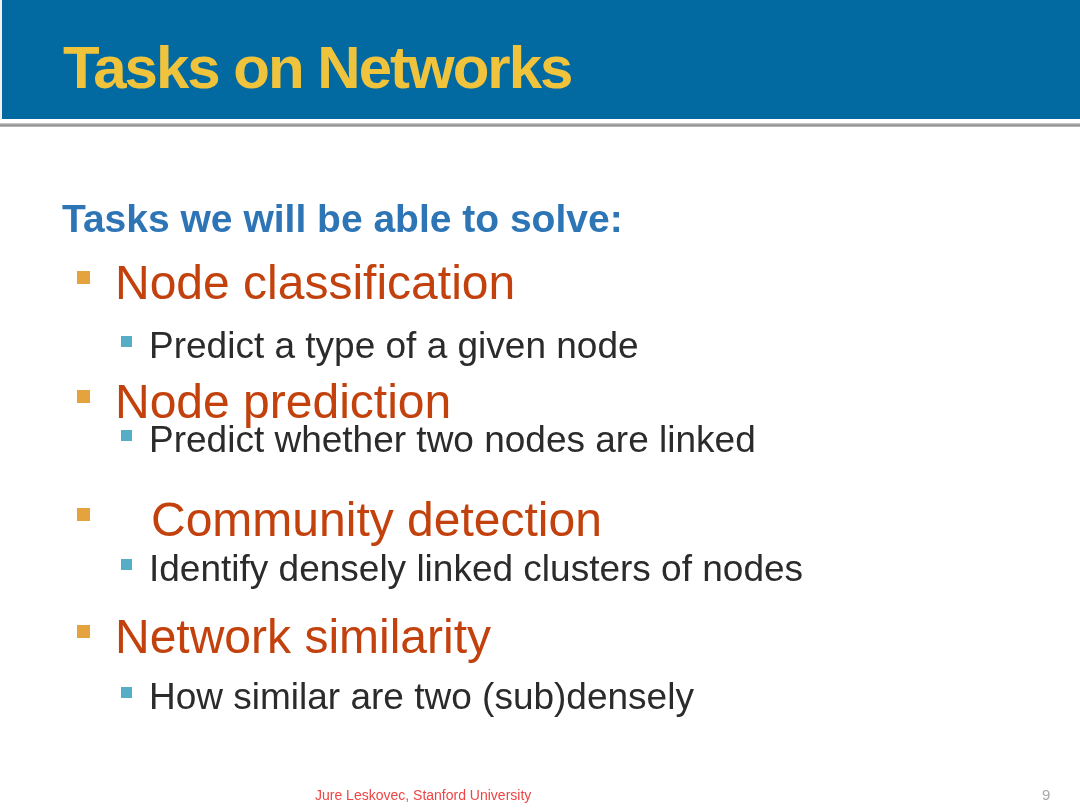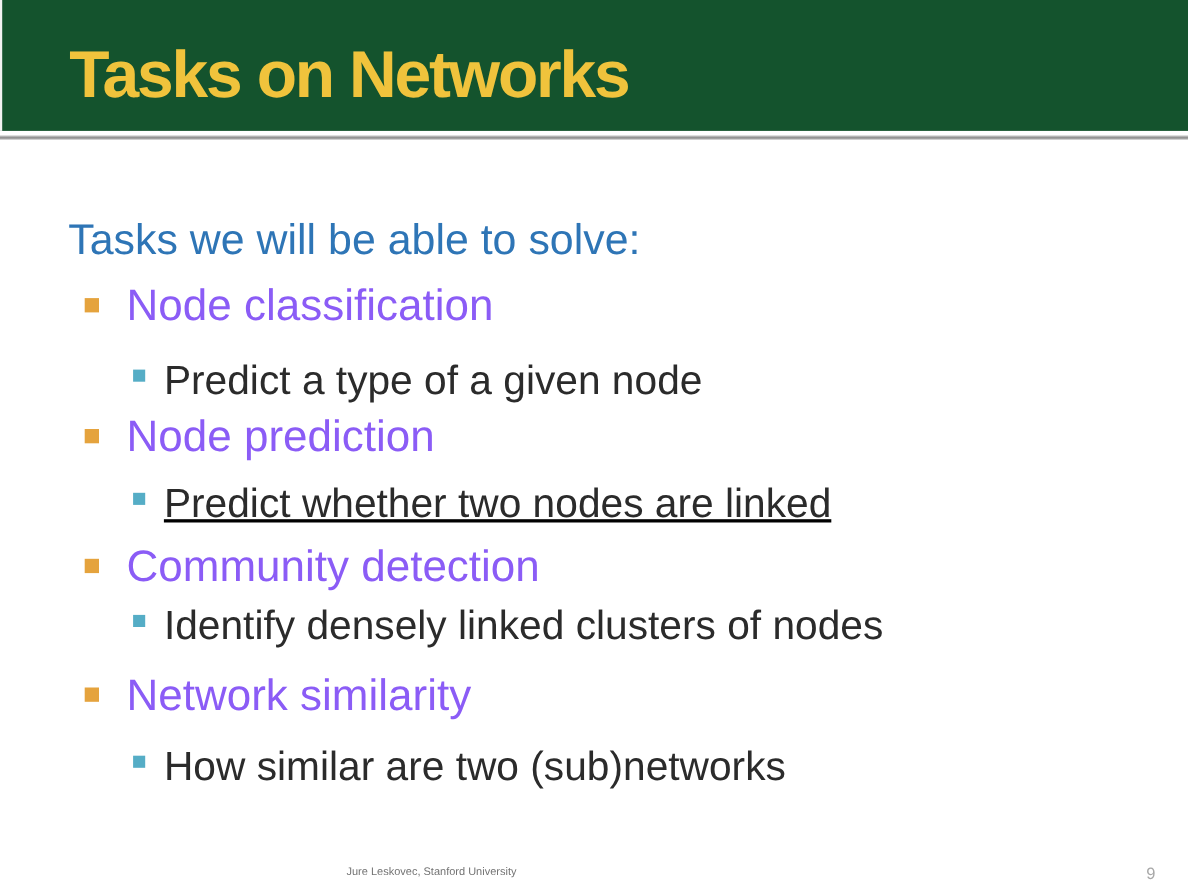--- a/index.html
+++ b/index.html
@@ -8,21 +8,21 @@
     position: relative;
     background: #ffffff;
     font-family: "Liberation Sans", sans-serif;
     overflow: hidden;
   }
 
   
   .header {
     position: absolute; top: 0; left: 0;
     width: 1080px; height: 119px;
-    background: #14532d;
+    background: #0369a1;
     border-left: 2px solid #f2f2f2;
     box-sizing: border-box;
     display: flex; align-items: center;
   }
   .slide-title {
     color: #F0C33C;
     font-size: 60px;
     font-weight: bold;
     letter-spacing: -2px;
     padding-left: 61px;
@@ -31,55 +31,55 @@
   }
   .header-rule {
     position: absolute; top: 123px; left: 0;
     width: 1080px; height: 4px;
     background: linear-gradient(to bottom, #d8d8d8, #8c8c8c 55%, #c2c2c2);
   }
 
   
   .heading {
     position: absolute; left: 62px; top: 197px;
-    font-size: 39px; font-weight: normal;
+    font-size: 39px; font-weight: bold;
     color: #2E75B6;
     line-height: 1.15;
     white-space: nowrap;
   }
 
   .row { position: absolute; display: flex; align-items: flex-start; white-space: nowrap; }
 
   .row.l1 { left: 77px; }
   .row.l1 .bullet {
     width: 13px; height: 13px; background: #E5A33D;
     margin-top: 16px; margin-right: 25px; flex: none;
   }
-  .row.l1 .text { font-size: 40px; color: #8b5cf6; line-height: 1.15; }
+  .row.l1 .text { font-size: 48px; color: #c2410c; line-height: 1.15; }
 
   .row.l2 { left: 121px; }
   .row.l2 .bullet {
     width: 11px; height: 11px; background: #55ADC6;
     margin-top: 11px; margin-right: 17px; flex: none;
   }
   .row.l2 .text { font-size: 37px; color: #2B2B2B; line-height: 1.15; }
 
   #l1-0 { top: 255px; }
   #l2-0 { top: 325px; justify-content: flex-end; }
   #l1-1 { top: 374px; }
-  #l2-1 { top: 437px; text-decoration: underline; }
-  #l1-2 { top: 492px; }
+  #l2-1 { top: 419px; }
+  #l1-2 { top: 492px; gap: 36px; }
   #l2-2 { top: 548px; }
   #l1-3 { top: 609px; justify-content: flex-end; }
   #l2-3 { top: 676px; }
 
   
   .footer-text {
     position: absolute; left: 315px; top: 787px;
-    font-size: 10px; color: #737373;
+    font-size: 14px; color: #ef4444;
     white-space: nowrap;
   }
   .page-number {
     position: absolute; left: 1042px; top: 786px;
     font-size: 15px; color: #A8A8A8;
   }
 </style>
 </head>
 <body>
 
@@ -116,17 +116,17 @@
   <span class="bullet"></span>
   <span class="text">Identify densely linked clusters of nodes</span>
 </div>
 
 <div id="l1-3" class="row l1">
   <span class="bullet"></span>
   <span class="text">Network similarity</span>
 </div>
 <div id="l2-3" class="row l2">
   <span class="bullet"></span>
-  <span class="text">How similar are two (sub)networks</span>
+  <span class="text">How similar are two (sub)densely</span>
 </div>
 
 <div class="footer-text">Jure Leskovec, Stanford University</div>
 <div class="page-number">9</div>
 
 </body></html>

